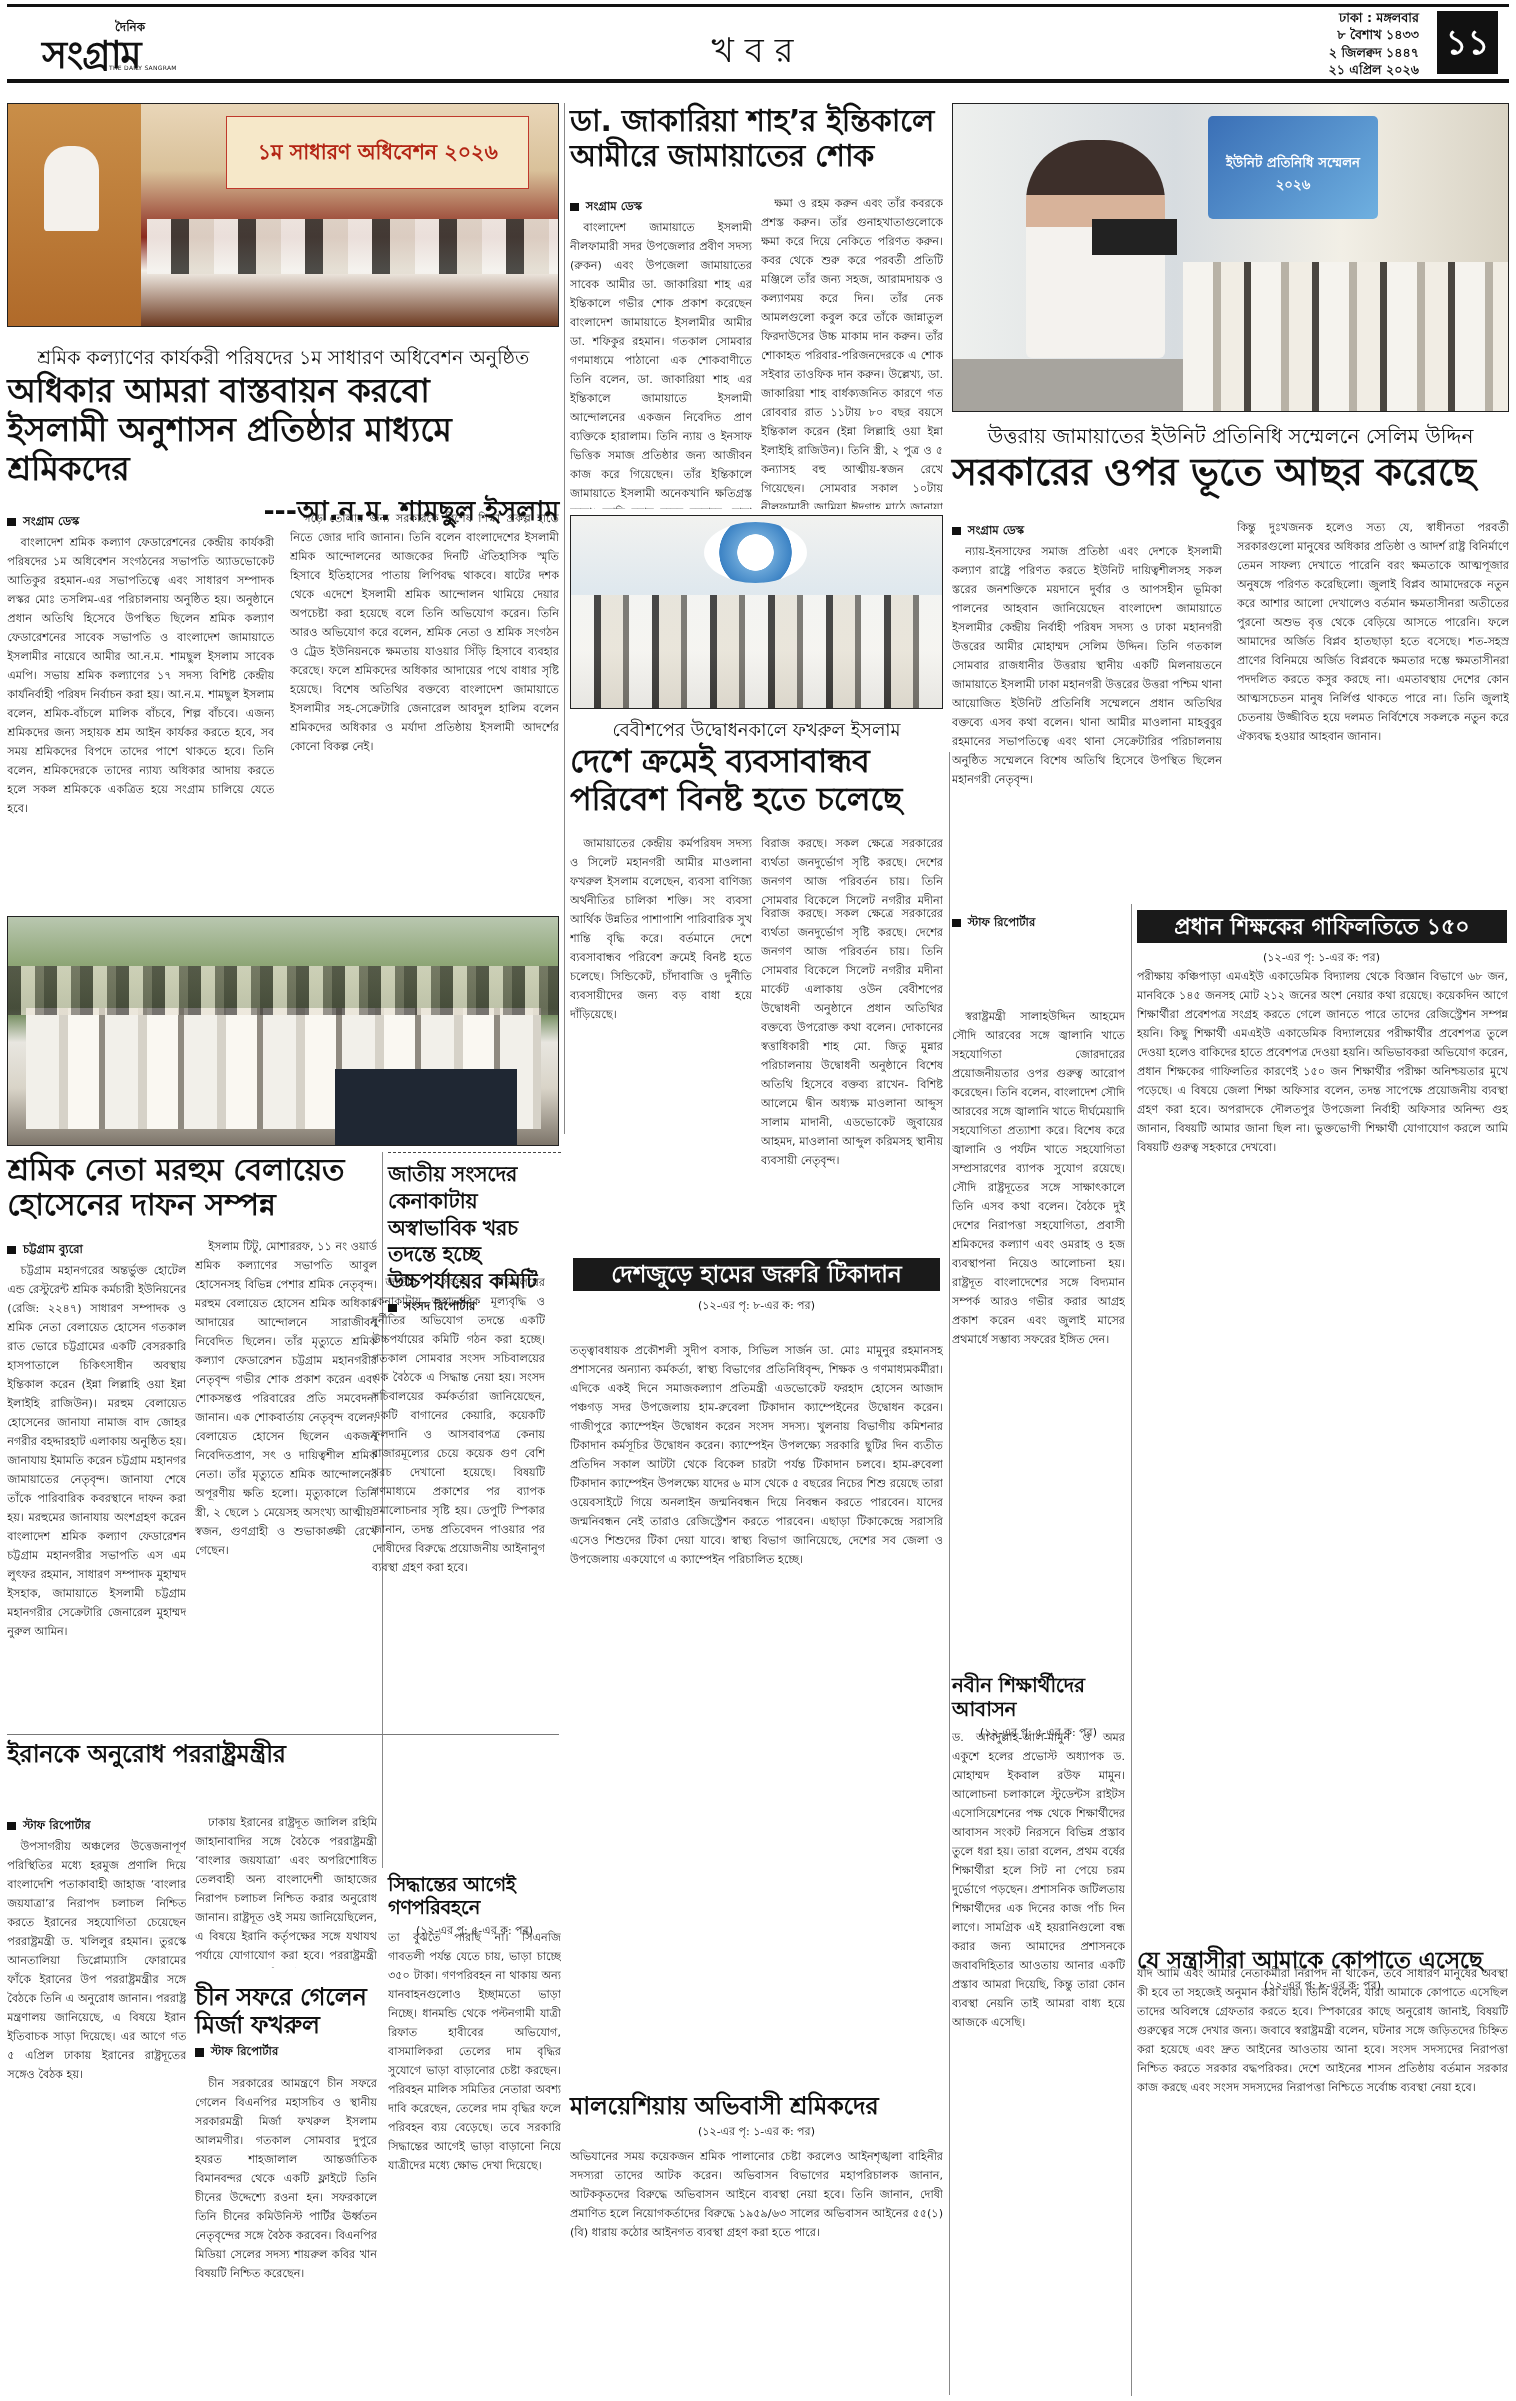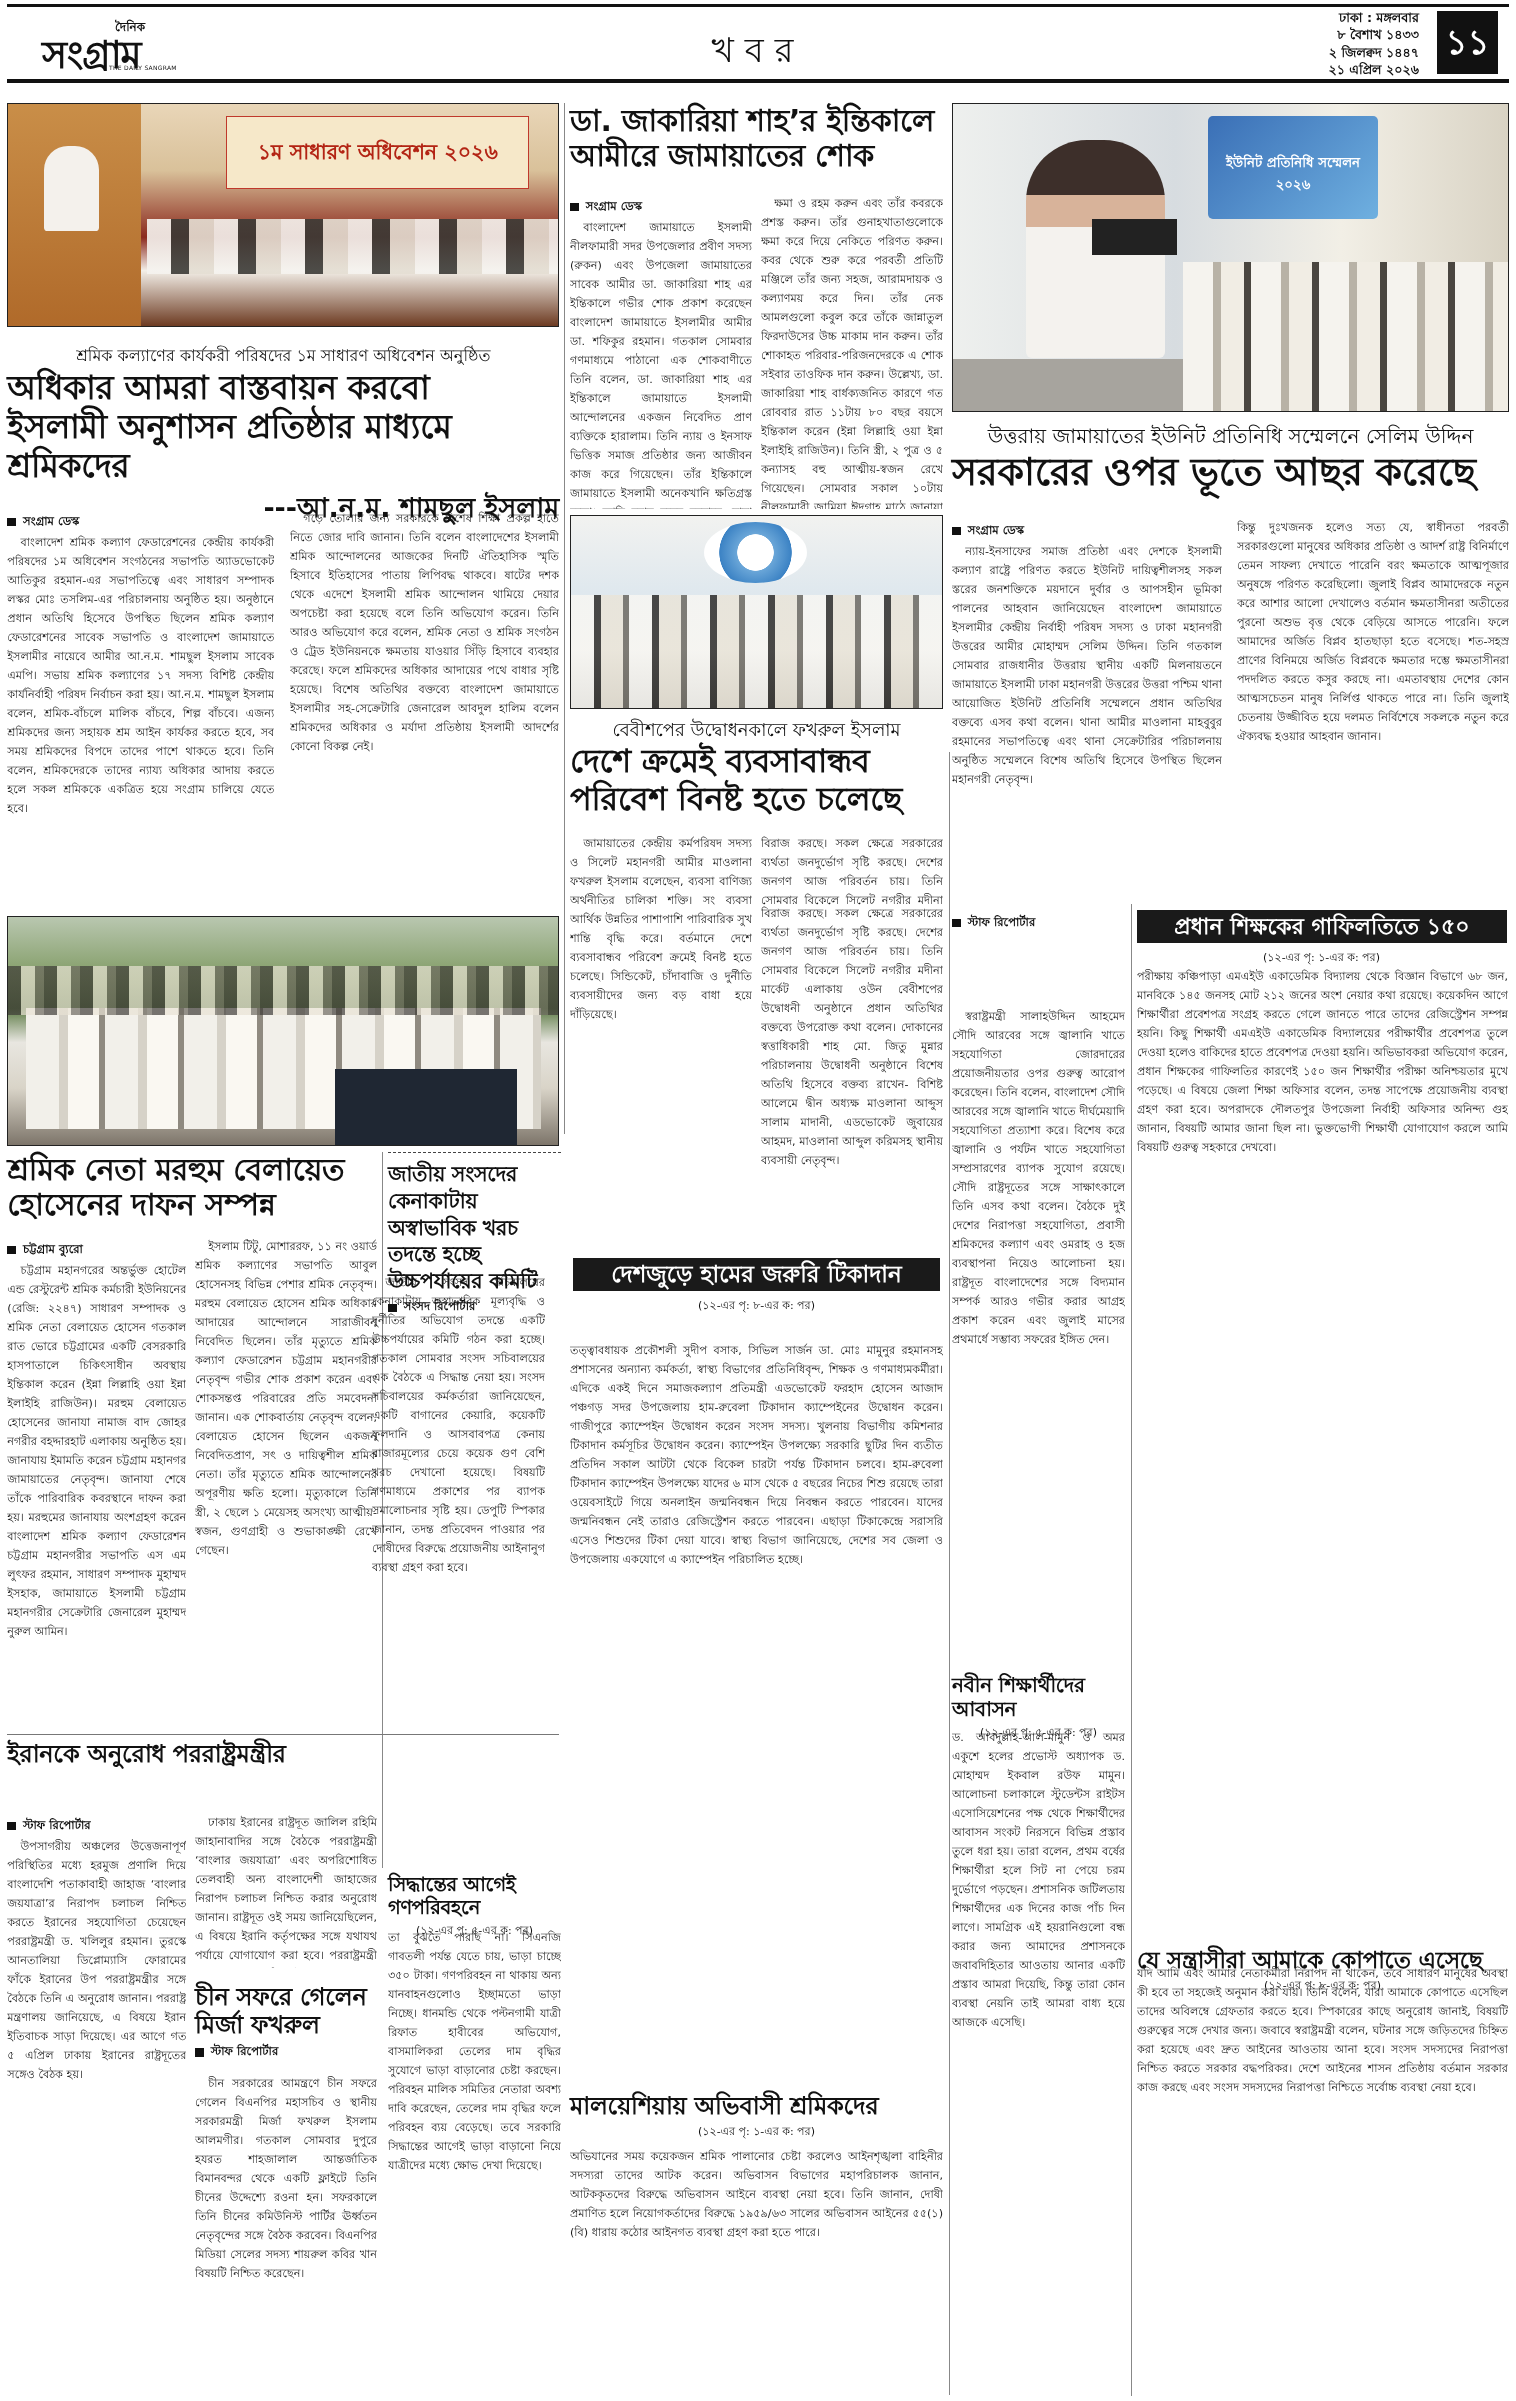--- a/index.html
+++ b/index.html
@@ -11,21 +11,21 @@
   .masthead-logo { left: 42px; top: 18px; width: 146px; height: 55px; }
   .logo-small { font-size: 12px; font-weight: bold; position: absolute; left: 73px; top: 0; }
   .logo-main { font-size: 38px; font-weight: bold; position: absolute; left: 0; top: 7.3px; letter-spacing: -1.2px; }
   .logo-en { font-size: 6px; position: absolute; left: 67px; top: 46px; letter-spacing: 0.3px; }
   .section-title { left: 667px; top: 24px; width: 182px; text-align: center; font-size: 34px; font-weight: normal; letter-spacing: 11px; }
   .dateline { left: 1298px; top: 8.5px; width: 121px; text-align: right; font-size: 12.7px; line-height: 17.6px; font-weight: bold; }
   .pageno { left: 1437px; top: 11px; width: 61px; height: 63px; background: #111; color: #fff; font-size: 34px; font-weight: bold; text-align: center; line-height: 63px; }
 
   .photo { border: 1.2px solid #222; overflow: hidden; }
   .ph-inner { width: 100%; height: 100%; position: relative; }
-  .kicker { text-align: center; font-size: 16px; font-weight: normal; line-height: 1.2; }
+  .kicker { text-align: center; font-size: 19px; font-weight: normal; line-height: 1.2; }
   .headline { text-align: left; font-weight: bold; line-height: 1.18; letter-spacing: -0.3px; }
   .byline { font-size: 11.5px; font-weight: bold; margin: 3.6px 0 1.2px 0; display: flex; align-items: center; gap: 7.3px; }
   .byline .sq { width: 8.5px; height: 8.5px; background: #111; display: inline-block; }
   .body { font-size: 11.2px; line-height: 19px; text-align: justify; text-indent: 13.3px; color: #1a1a1a; }
   .cont { text-align: center; font-size: 11px; margin: 2.4px 0; }
   .vrule { width: 0.6px; background: #888; }
   .hrule { height: 1.2px; background: #777; }
   .dashed { border-top: 1.2px dashed #444; }
   .boxhead { background: #1a1a1a; color: #fff; text-align: center; font-weight: bold; }
   .attrib { text-align: right; font-weight: bold; }

